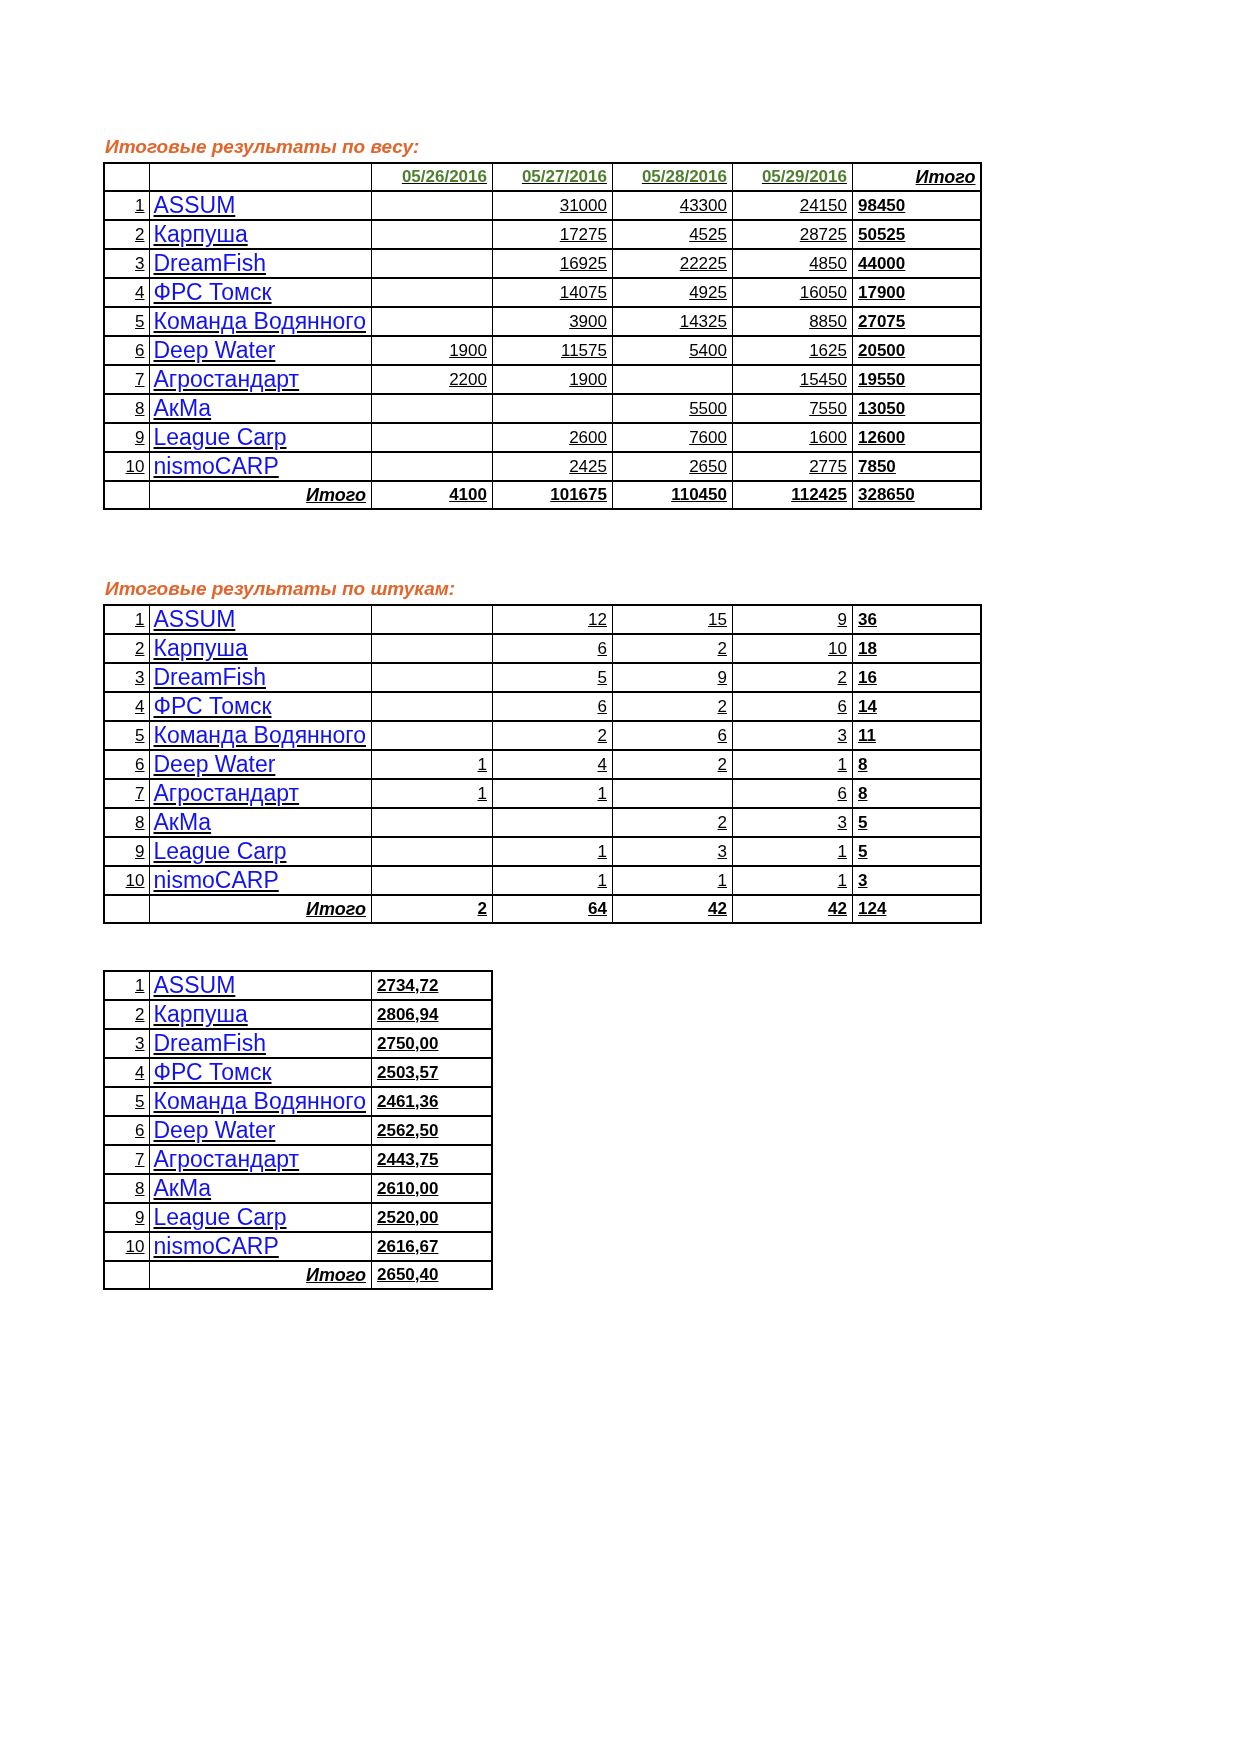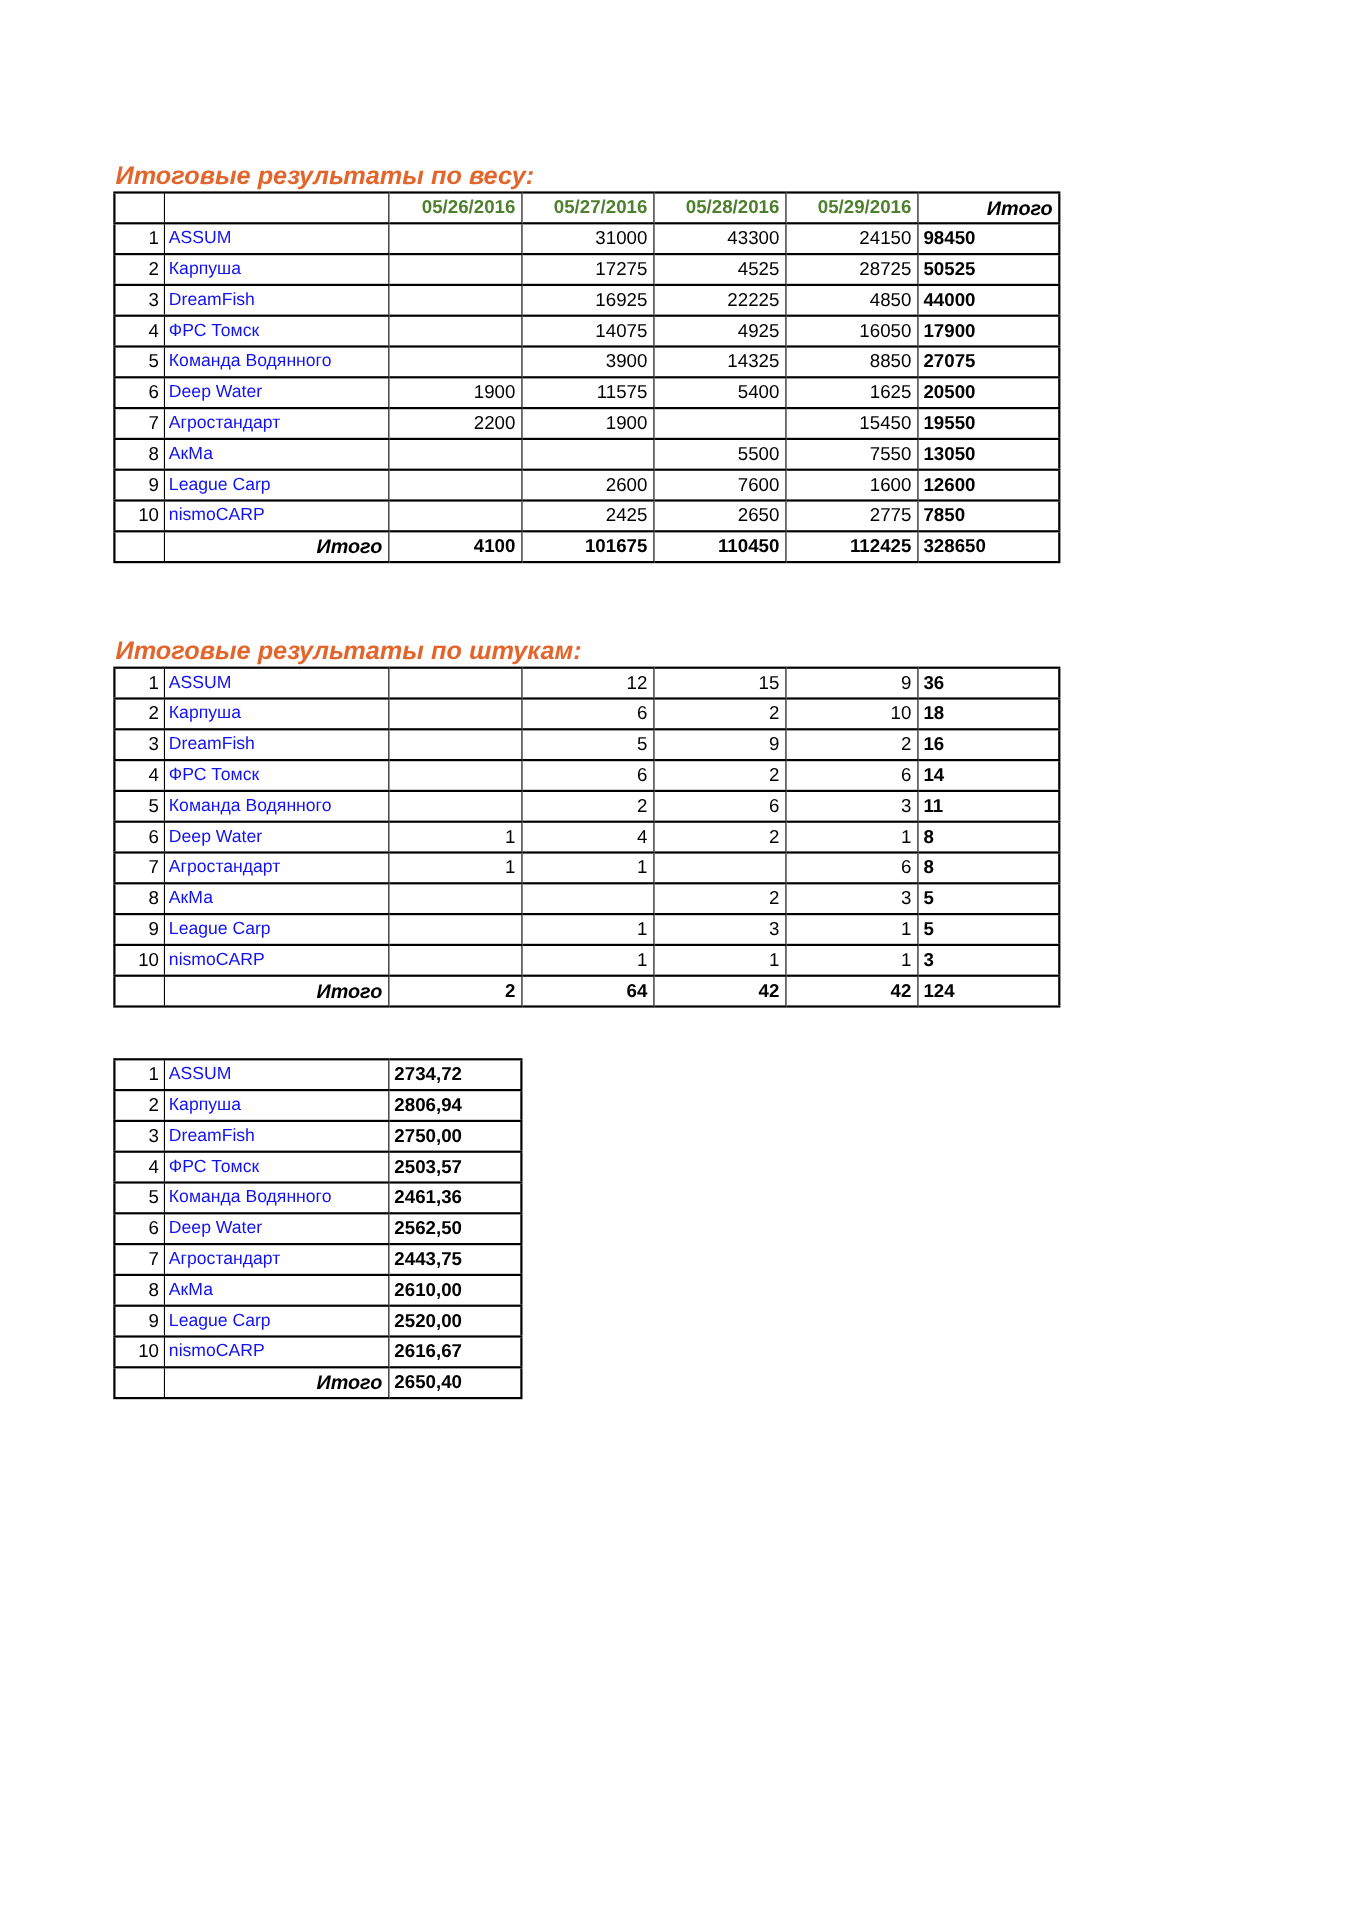--- a/index.html
+++ b/index.html
@@ -5,32 +5,32 @@
   html,body{margin:0;padding:0;}
   body{
     width:1239px;height:1754px;background:#ffffff;
     font-family:"Liberation Sans",sans-serif;color:#000;
     position:relative;
   }
   .content{position:absolute;left:103px;top:136px;}
   .section{display:block;}
   .sec-title{
     display:block;color:#E2662C;font-weight:bold;font-style:italic;
-    font-size:23px;line-height:22px;margin:12px 0 4px 2px;
+    font-size:19px;line-height:22px;margin:0 0 4px 2px;
   }
   .sec2{margin-top:68px;}
   .sec3{margin-top:46px;}
-  table{border-collapse:collapse;table-layout:fixed;border:2px solid #000;}
+  table{border-collapse:collapse;table-layout:fixed;border:2px solid #000;text-decoration:underline;}
   td{
     border:1px solid #000;border-top-width:2px;border-bottom-width:2px;
     height:28px;font-size:17px;padding:0 5px;overflow:hidden;
     white-space:nowrap;vertical-align:middle;box-sizing:border-box;
   }
   .rank{text-align:right;padding-right:4px;}
-  .team{text-align:left;color:#1212EE;font-size:16px;padding-left:4px;}
+  .team{text-align:left;color:#1212EE;font-size:23px;padding-left:4px;}
   .num{text-align:right;}
   .tot{font-weight:bold;}
   .date-hdr{color:#4E7F2D;font-weight:bold;text-align:right;}
   .itogo-hdr{font-weight:bold;font-style:italic;font-size:18px;color:#000;text-align:right;}
   .itogo-label{font-weight:bold;font-style:italic;font-size:18px;color:#000;text-align:right;}
 </style>
 </head>
 <body>
 
 <div class="content">

